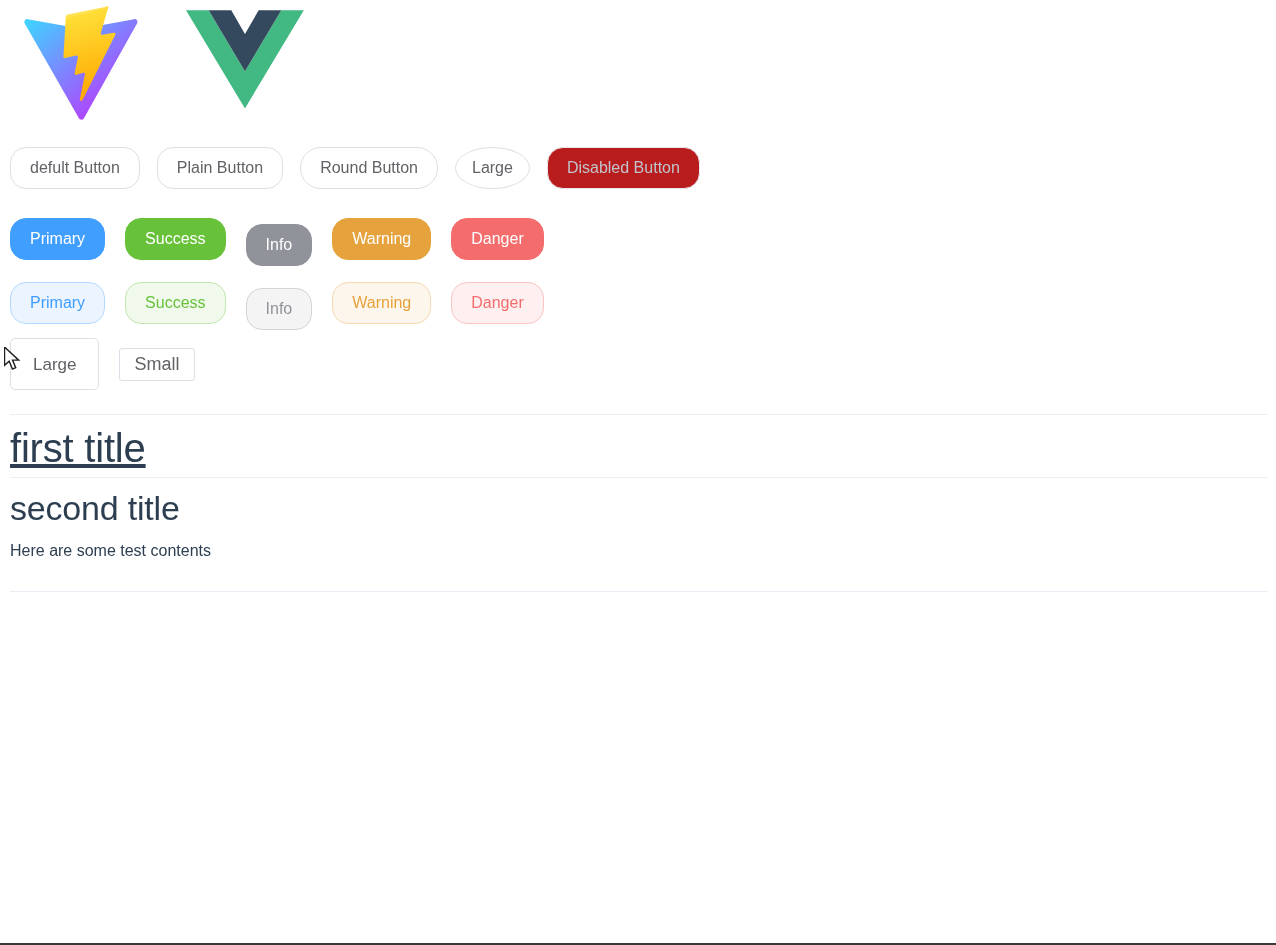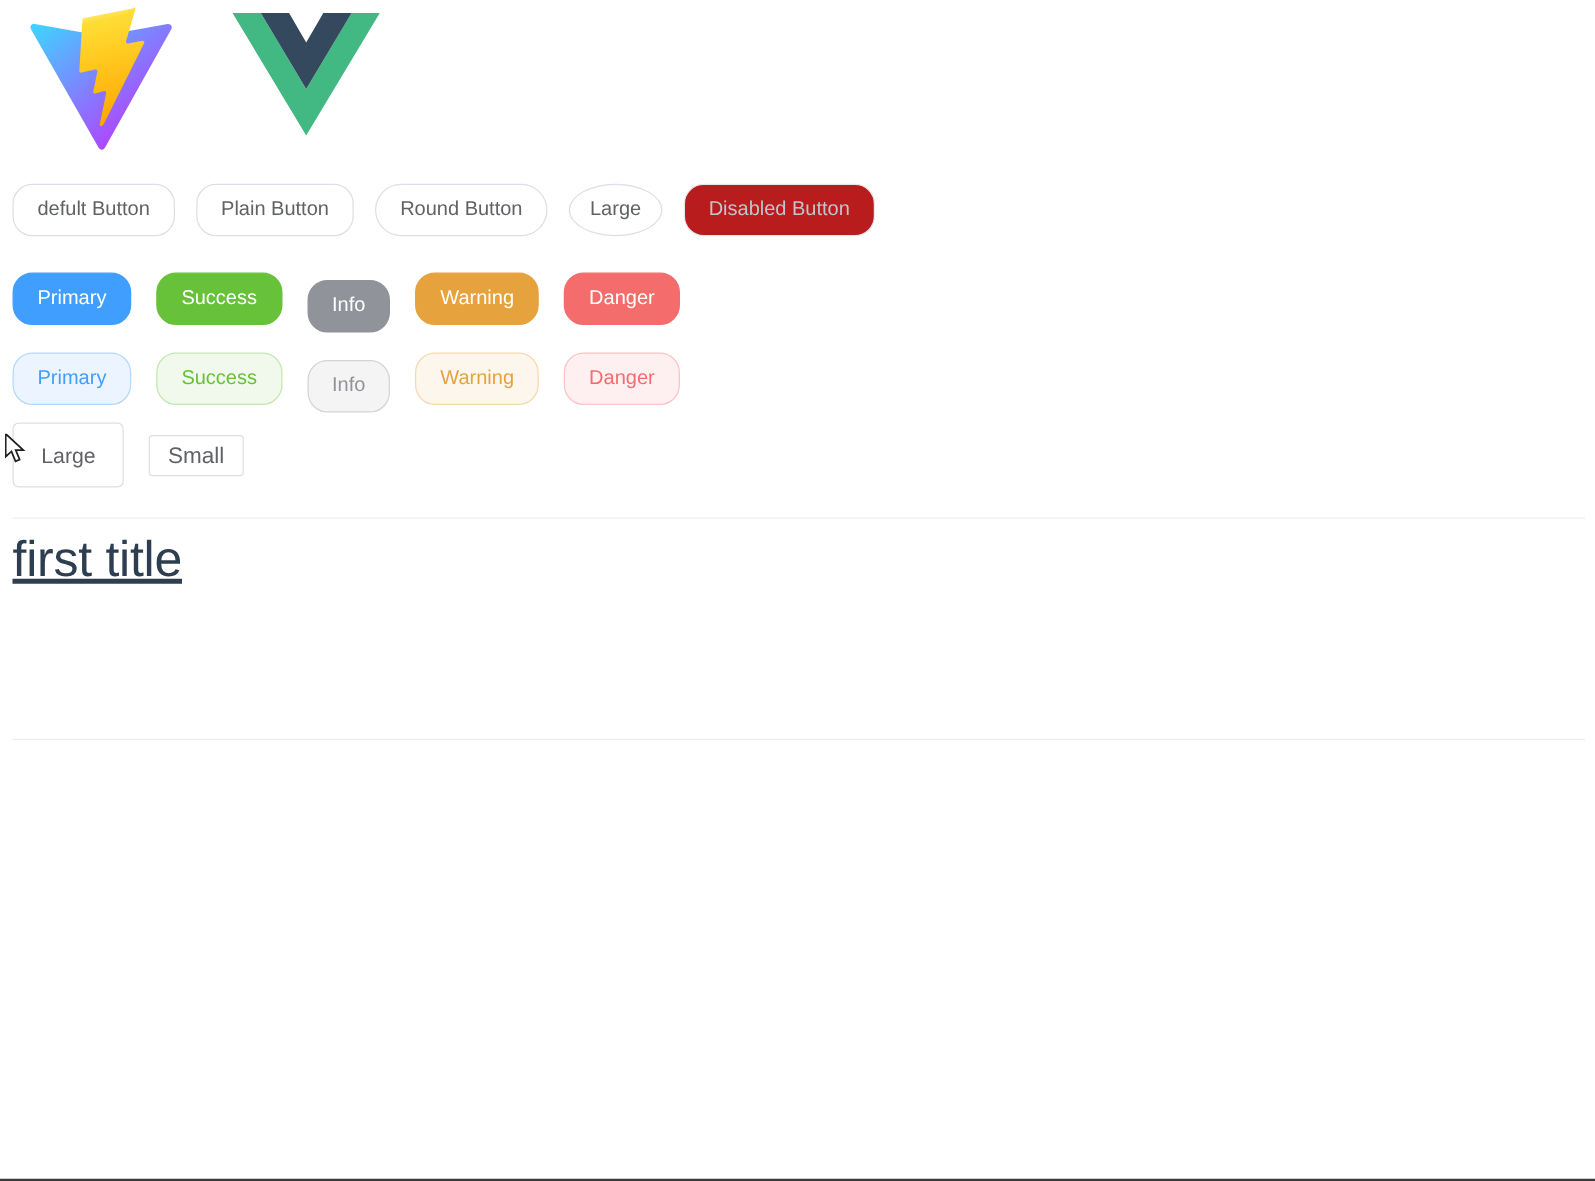--- a/index.html
+++ b/index.html
@@ -214,20 +214,25 @@
   <div class="btn-row row-size">
     <button class="el-button el-button--large">Large</button>
     <button class="el-button el-button--small">Small</button>
   </div>
 
   <div class="content-block" style="top:414px;">
     <div class="divider"></div>
     <h1 class="title-h1">first title</h1>
   </div>
 
+  <div class="content-block" style="top:477px;">
+    <div class="divider"></div>
+    <h2 class="title-h2">second title</h2>
+    <p class="body-text">Here are some test contents</p>
+  </div>
 
   <div class="content-block" style="top:591px;">
     <div class="divider"></div>
   </div>
 
   <div class="cursor">
     <svg width="18" height="24" viewBox="0 0 12 17" xmlns="http://www.w3.org/2000/svg">
       <polygon points="0,0 0,13 3.3,10 5.6,15.6 7.9,14.6 5.7,9.3 10,9.3" fill="#ffffff" stroke="#202020" stroke-width="1"></polygon>
     </svg>
   </div>

